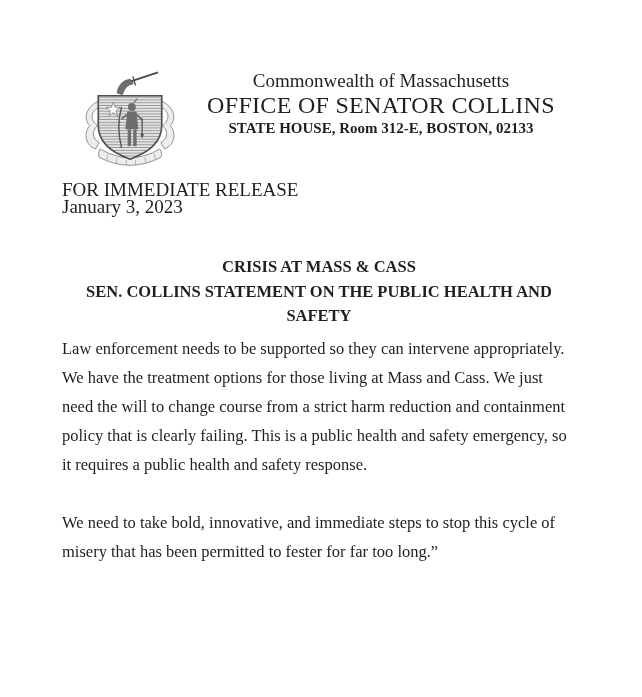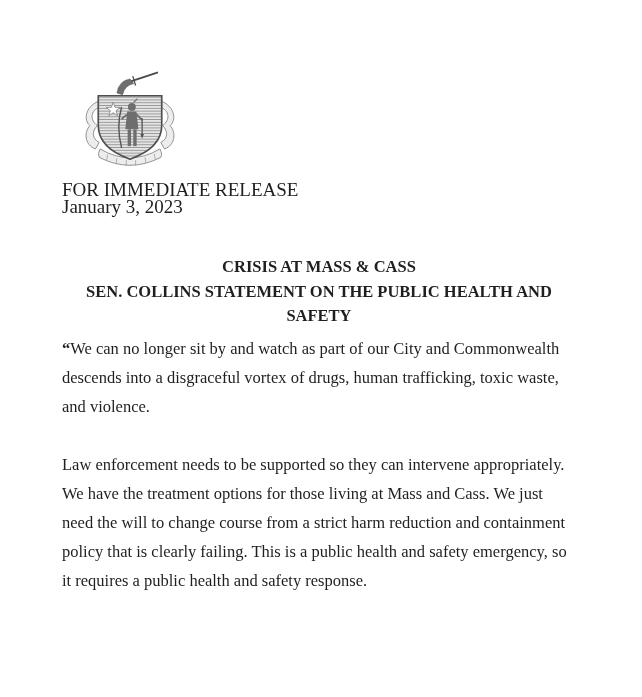--- a/index.html
+++ b/index.html
@@ -79,30 +79,35 @@
         <line x1="67" y1="50" x2="73" y2="56" stroke="#6e6e6e" stroke-width="2"></line>
         <rect x="57.5" y="66" width="3.6" height="18" fill="#6e6e6e"></rect>
         <rect x="63.5" y="66" width="3.6" height="18" fill="#6e6e6e"></rect>
 
         <path d="M51,42 Q45,63 51,86" fill="none" stroke="#555" stroke-width="1.5"></path>
 
         <line x1="73" y1="54" x2="73" y2="73" stroke="#555" stroke-width="1.4"></line>
         <path d="M71,71 L73,76 L75,71 Z" fill="#555"></path>
       </svg>
     </div>
+    <div class="letterhead-text">
+      <div class="lh-org">Commonwealth of Massachusetts</div>
+      <div class="lh-office">OFFICE OF SENATOR COLLINS</div>
+      <div class="lh-address">STATE HOUSE, Room 312-E, BOSTON, 02133</div>
+    </div>
   </div>
 
   <div class="release">
     <div>FOR IMMEDIATE RELEASE</div>
     <div>January 3, 2023</div>
   </div>
 
   <div class="headline">
     <div>CRISIS AT MASS &amp; CASS</div>
     <div>SEN. COLLINS STATEMENT ON THE PUBLIC HEALTH AND SAFETY</div>
   </div>
 
   <div class="body-text">
-    <p><span class="lead-quote">“</span><span>We can no longer sit by and watch as part of our City and Commonwealth descends into a disgraceful vortex of drugs, human trafficking, toxic waste, and violence.</span></p>
     <p>Law enforcement needs to be supported so they can intervene appropriately. We have the treatment options for those living at Mass and Cass. We just need the will to change course from a strict harm reduction and containment policy that is clearly failing. This is a public health and safety emergency, so it requires a public health and safety response.</p>
+    <p class="extra-gap">We need to take bold, innovative, and immediate steps to stop this cycle of misery that has been permitted to fester for far too long.”</p>
   </div>
 
 </div>
 
 </body></html>

